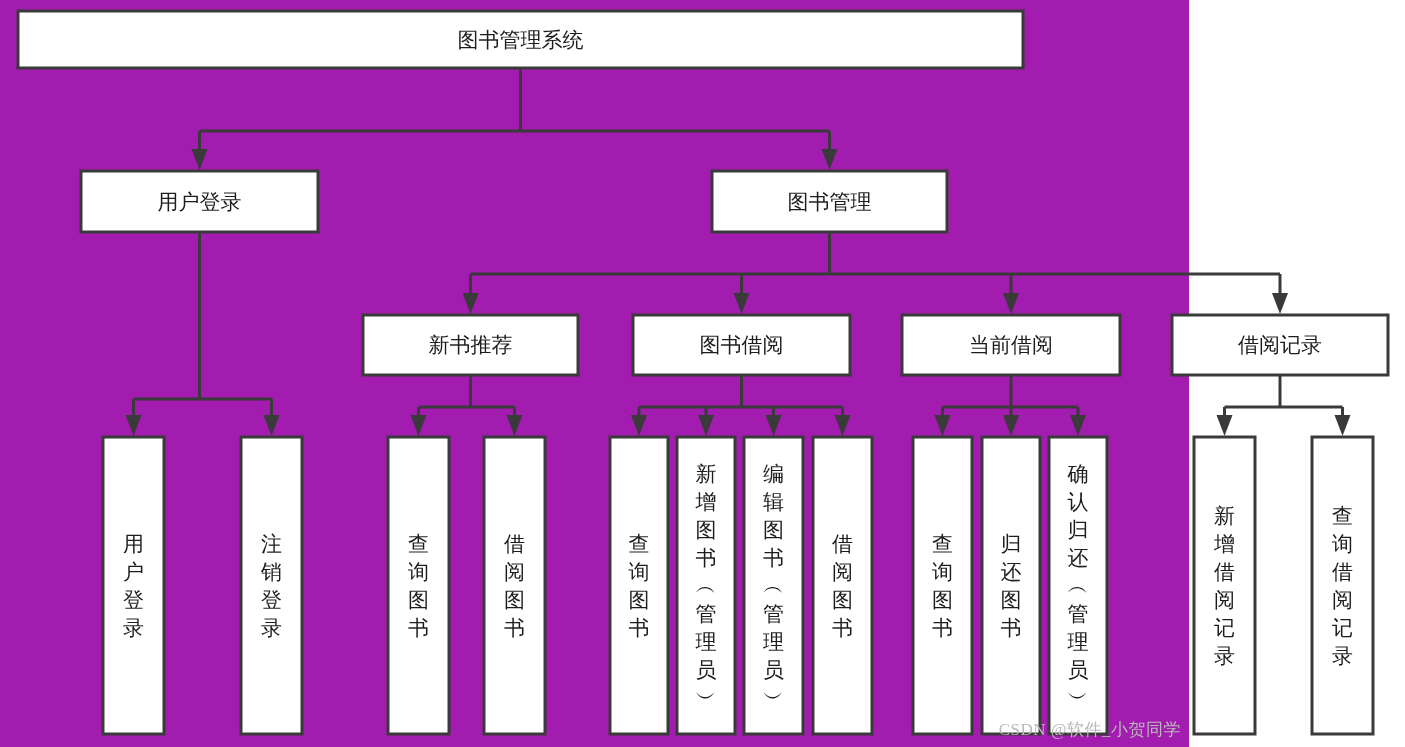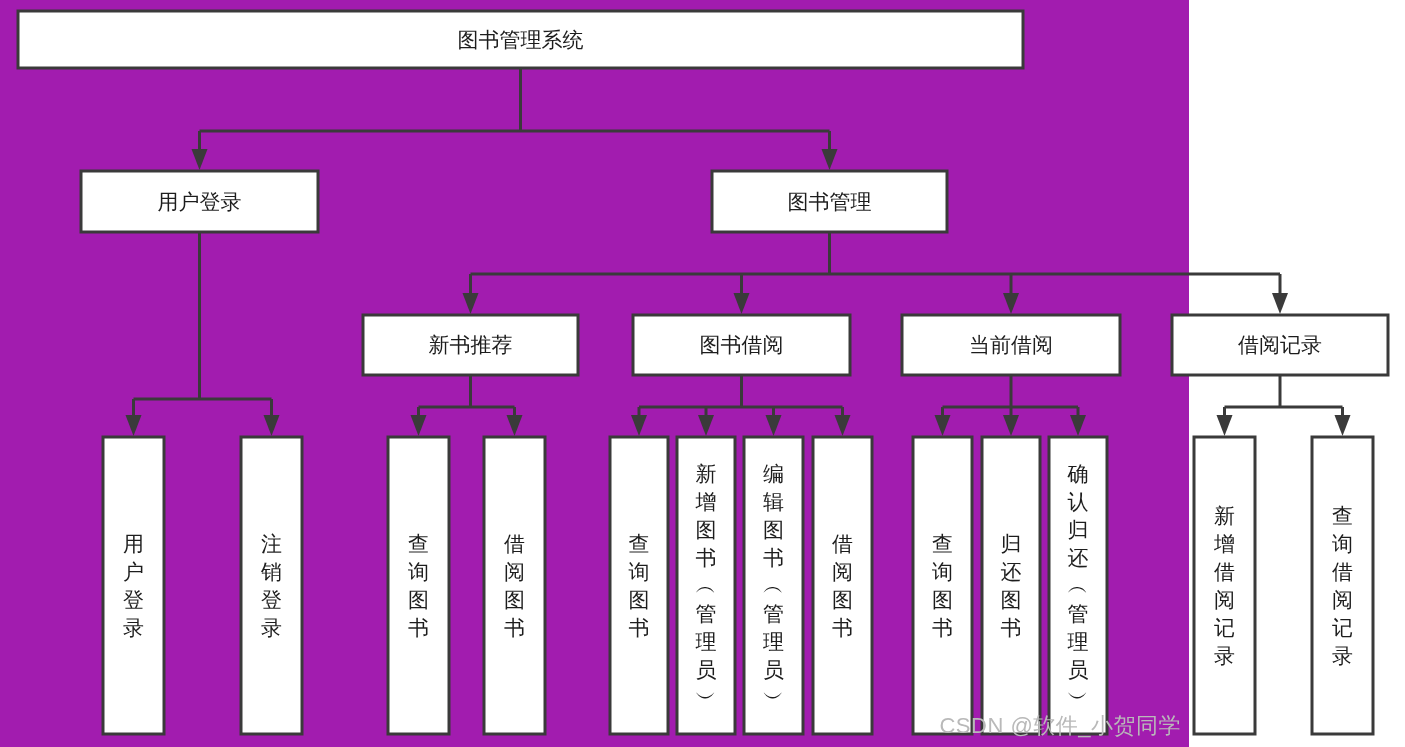--- a/index.html
+++ b/index.html
@@ -54,22 +54,22 @@
   .node-label-v {
     font-family: "DejaVu Sans", "Liberation Sans", sans-serif;
     font-size: 21px;
     fill: #1d1d1d;
     text-anchor: middle;
   }
   .watermark-text {
     position: absolute;
     right: 8px;
     bottom: 6px;
-    font-family: Liberation Sans, sans-serif;
-    font-size: 22px;
+    font-family: Liberation Serif, serif;
+    font-size: 17px;
     color: #b9b9b9;
     letter-spacing: 0.5px;
     white-space: nowrap;
     pointer-events: none;
     user-select: none;
   }
 </style>
 </head>
 <body>
 

